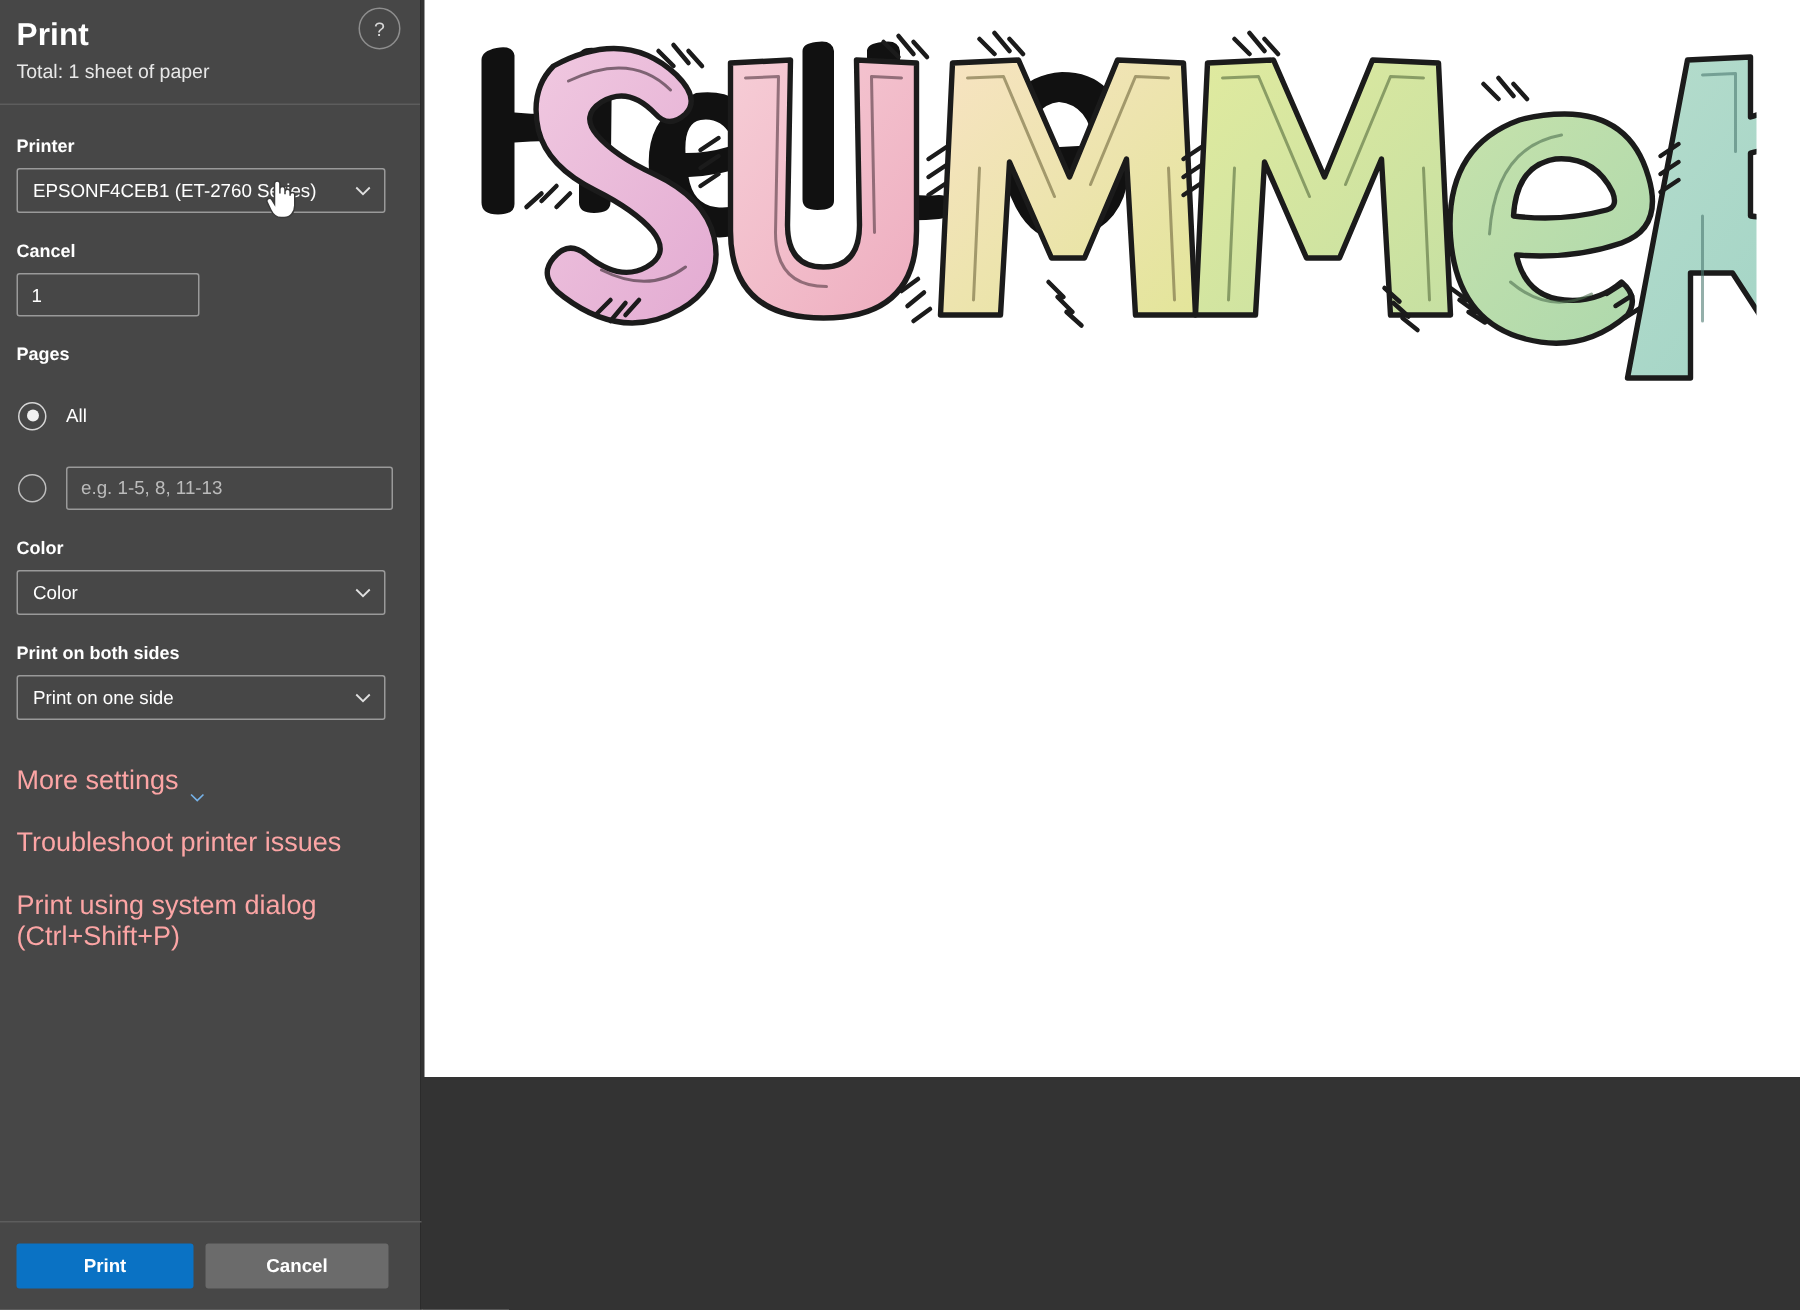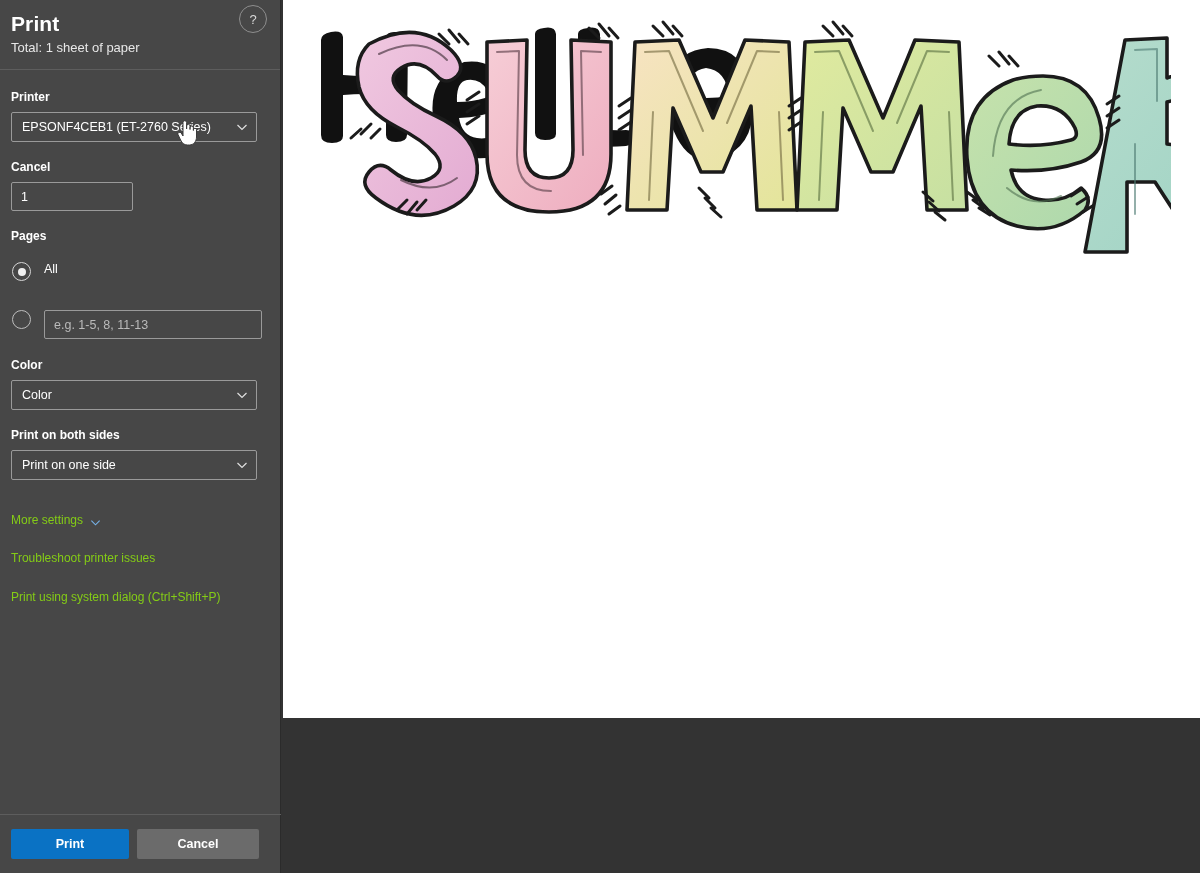--- a/index.html
+++ b/index.html
@@ -109,20 +109,21 @@
     border-radius: 2px;
     color: #ffffff;
     font-size: 12.5px;
     font-family: "Liberation Sans", sans-serif;
     padding: 0 9px;
     outline: none;
   }
 
   .radio-row {
     display: flex;
+    align-items: center;
     height: 30px;
     margin-top: 18px;
   }
   .radio {
     width: 19px; height: 19px;
     border-radius: 50%;
     border: 1.6px solid #bdbdbd;
     background: transparent;
     flex: 0 0 auto;
     margin-left: 1px;
@@ -154,22 +155,22 @@
     font-size: 12.5px;
     font-family: "Liberation Sans", sans-serif;
     padding: 0 9px;
     outline: none;
   }
   .pages-input::placeholder { color: #bbbbbb; opacity: 1; }
 
   .link {
     display: inline-flex;
     align-items: flex-end;
-    color: #84cc16;
-    font-size: 12px;
+    color: #fca5a5;
+    font-size: 18px;
     text-decoration: none;
     cursor: pointer;
   }
   .more-settings { margin-top: 30px; }
   .more-settings .chev-inline {
     margin-left: 7px;
     width: 10px; height: 10px;
     display: inline-block;
   }
   .link-row { margin-top: 21px; }

